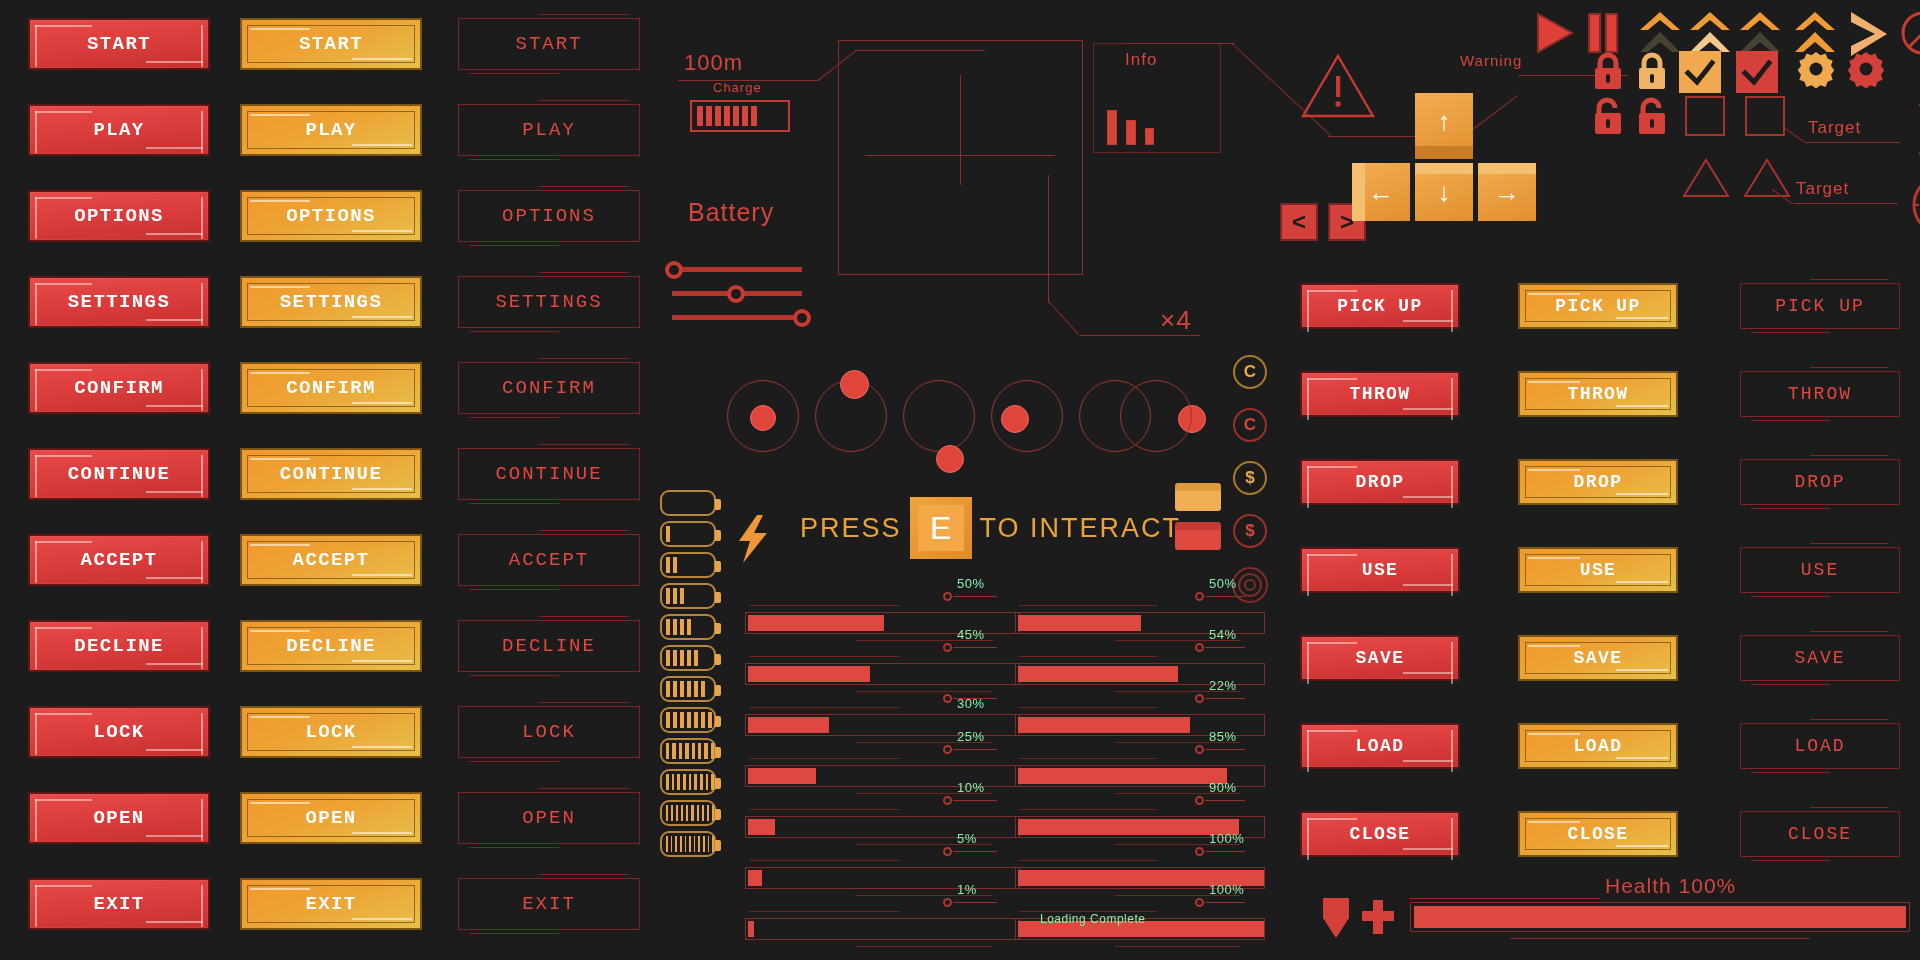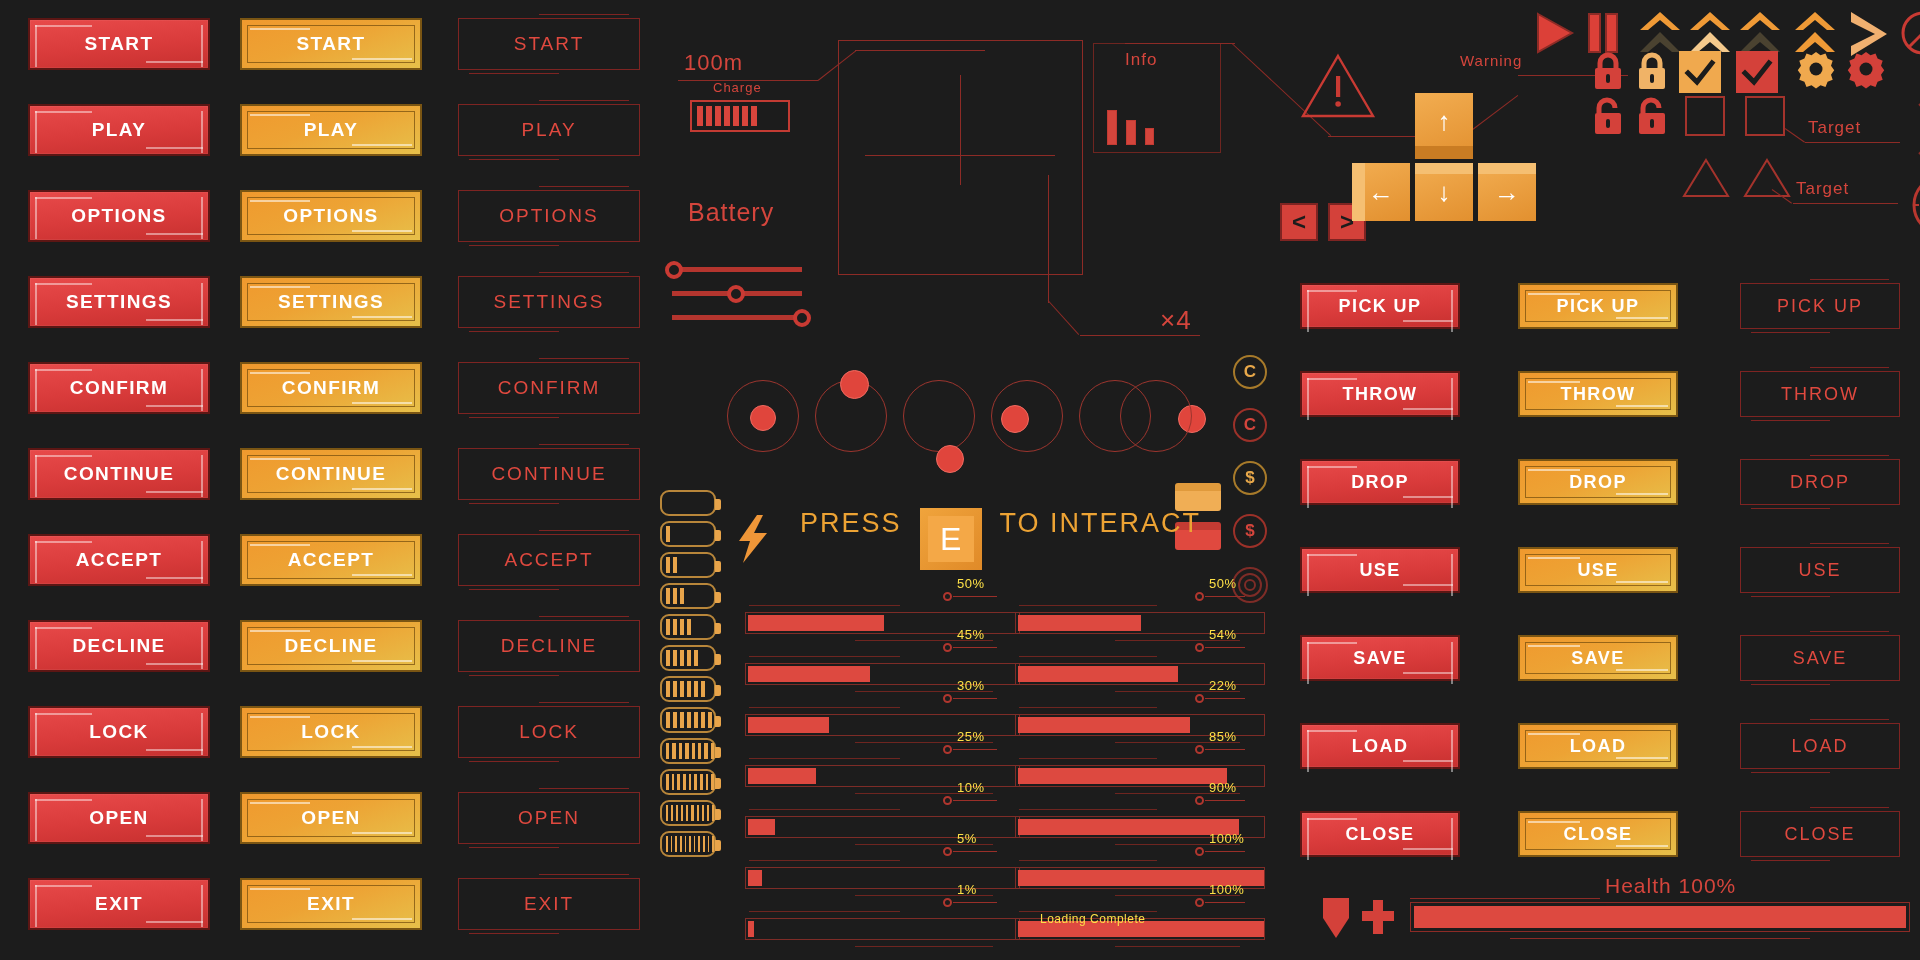--- a/index.html
+++ b/index.html
@@ -10,21 +10,21 @@
   }
   .abs{position:absolute;}
 
   
   .btn{
     position:absolute;width:182px;height:52px;
     display:flex;align-items:center;justify-content:center;
     box-sizing:border-box;
     letter-spacing:1.4px;
     font-size:19px;font-weight:bold;
-    font-family:Liberation Sans, sans-serif;
+    font-family:Liberation Mono, monospace;
   }
   .btn-red{
     background:linear-gradient(175deg,#e84a4a 0%,#d93b3b 55%,#c7302f 100%);
     border:2px solid #5c1614;color:#fff;
     box-shadow:inset 0 0 0 1px rgba(255,255,255,0.05);
   }
   .btn-red .inner{
     position:absolute;left:5px;right:5px;top:5px;bottom:5px;
     pointer-events:none;
   }
@@ -109,21 +109,21 @@
     border-radius:9px;box-sizing:border-box;display:flex;align-items:center;
     gap:3px;padding-left:4px;}
   .bat .tip{position:absolute;right:-7px;top:7px;width:6px;height:11px;
     background:#e8a44a;border-radius:0 2px 2px 0;}
   .bat .seg{width:4px;height:16px;background:#e8a44a;}
 
   
   .pb-frame{position:absolute;height:22px;border:1px solid #7e2c27;box-sizing:border-box;}
   .pb-fill{position:absolute;height:16px;top:2px;left:2px;background:#dd4940;}
   .pb-tick{position:absolute;height:1px;background:#6e2520;}
-  .pb-lbl{position:absolute;color:#fde047;font-size:13px;letter-spacing:.5px;}
+  .pb-lbl{position:absolute;color:#86efac;font-size:13px;letter-spacing:.5px;}
   .pb-dot{position:absolute;width:9px;height:9px;border-radius:50%;
     border:2px solid #b0362e;box-sizing:border-box;}
   .pb-lead{position:absolute;height:1px;background:#9a2f29;}
 
   
   .diag{position:absolute;background:#8d2b26;transform-origin:left center;height:1px;}
 
   .sq-out{position:absolute;box-sizing:border-box;border:2px solid #b8372f;}
   .health-bar{position:absolute;border:1px solid #8d2b26;box-sizing:border-box;}
 </style>
@@ -477,21 +477,21 @@
     <circle cx="20" cy="20" r="5" fill="none" stroke="#7e2c27" stroke-width="2"></circle>
   </svg>
 
   <div class="card" style="left:1175px;top:483px;background:linear-gradient(180deg,#e09a3c 0 28%,#f0ae55 28% 100%);"></div>
   <div class="card" style="left:1175px;top:522px;background:linear-gradient(180deg,#c33b33 0 28%,#e0493f 28% 100%);"></div>
 
   <svg class="abs" style="left:737px;top:515px;" width="32" height="48" viewBox="0 0 32 48">
     <polygon points="20,0 2,26 13,26 6,48 30,18 17,18 26,0" fill="#ef9638"></polygon>
   </svg>
 
-  <div class="abs" style="left:800px;top:508px;display:flex;align-items:flex-start;gap:18px;">
+  <div class="abs" style="left:800px;top:497px;display:flex;align-items:center;gap:8px;">
     <span style="color:#eda334;font-size:27px;letter-spacing:2px;">PRESS</span>
     <span class="abs" style="position:relative;width:62px;height:62px;display:inline-block;">
       <span class="abs" style="left:0;top:0;width:62px;height:62px;background:linear-gradient(135deg,#f0a43c,#e08a28);"></span>
       <span class="abs" style="left:8px;top:8px;width:46px;height:46px;background:#f4a847;"></span>
       <span class="abs" style="left:0;top:0;width:62px;height:62px;display:flex;align-items:center;justify-content:center;color:#fff;font-size:32px;">E</span>
     </span>
     <span style="color:#eda334;font-size:27px;letter-spacing:2px;">TO INTERACT</span>
   </div>
 
 </div>
@@ -618,21 +618,21 @@
     <div class="pb-dot" style="left:943px;top:643px;"></div>
     <div class="pb-lead" style="left:953px;top:647px;width:44px;background:#9a2f29;"></div>
     <div class="pb-lbl" style="left:957px;top:627px;">45%</div>
     <div class="pb-frame" style="left:745px;top:714px;width:275px;">
       <div class="pb-fill" style="width:81.3px;"></div>
     </div>
     <div class="pb-tick" style="left:749px;top:707px;width:151.25px;"></div>
     <div class="pb-tick" style="left:855px;top:742px;width:137.5px;"></div>
     <div class="pb-dot" style="left:943px;top:694px;"></div>
     <div class="pb-lead" style="left:953px;top:698px;width:44px;background:#9a2f29;"></div>
-    <div class="pb-lbl" style="left:957px;top:678px;">30%</div>
+    <div class="pb-lbl" style="left:957px;top:696px;">30%</div>
     <div class="pb-frame" style="left:745px;top:765px;width:275px;">
       <div class="pb-fill" style="width:67.75px;"></div>
     </div>
     <div class="pb-tick" style="left:749px;top:758px;width:151.25px;"></div>
     <div class="pb-tick" style="left:855px;top:793px;width:137.5px;"></div>
     <div class="pb-dot" style="left:943px;top:745px;"></div>
     <div class="pb-lead" style="left:953px;top:749px;width:44px;background:#9a2f29;"></div>
     <div class="pb-lbl" style="left:957px;top:729px;">25%</div>
     <div class="pb-frame" style="left:745px;top:816px;width:275px;">
       <div class="pb-fill" style="width:27.1px;"></div>

